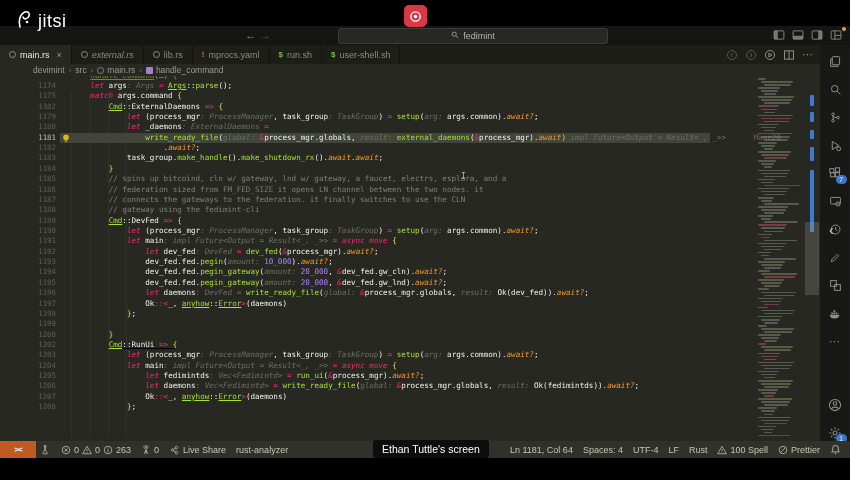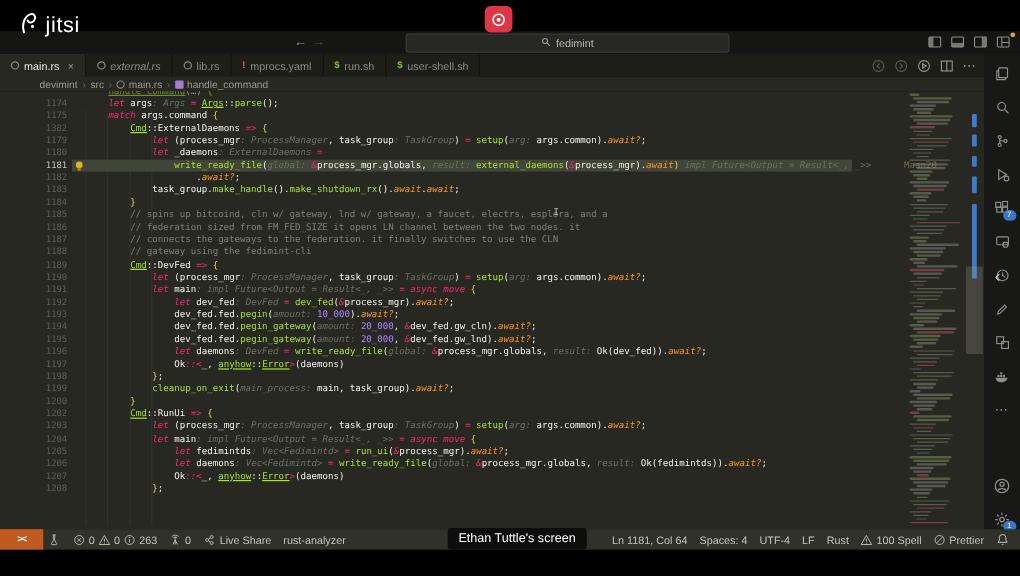--- a/index.html
+++ b/index.html
@@ -235,23 +235,23 @@
       <div class="cl"><span class="ln">1189</span><span class="ct" style="padding-left: 36.64px;"><span class="tk-fnu">Cmd</span><span class="tk-pl">::</span><span class="tk-pl">DevFed </span><span class="tk-kw">=&gt; </span><span class="tk-br">{</span></span></div>
       <div class="cl"><span class="ln">1190</span><span class="ct" style="padding-left: 54.96px;"><span class="tk-kw">let </span><span class="tk-pl">(process_mgr</span><span class="tk-hint">: ProcessManager</span><span class="tk-pl">, </span><span class="tk-pl">task_group</span><span class="tk-hint">: TaskGroup</span><span class="tk-pl">) </span><span class="tk-kw">= </span><span class="tk-fn">setup</span><span class="tk-pl">(</span><span class="tk-hint">arg: </span><span class="tk-pl">args.common)</span><span class="tk-pl">.</span><span class="tk-aw">await?</span><span class="tk-pl">;</span></span></div>
       <div class="cl"><span class="ln">1191</span><span class="ct" style="padding-left: 54.96px;"><span class="tk-kw">let </span><span class="tk-pl">main</span><span class="tk-hint">: impl Future&lt;Output = Result&lt;_, _&gt;&gt; </span><span class="tk-kw">= </span><span class="tk-kw">async move </span><span class="tk-br">{</span></span></div>
       <div class="cl"><span class="ln">1192</span><span class="ct" style="padding-left: 73.28px;"><span class="tk-kw">let </span><span class="tk-pl">dev_fed</span><span class="tk-hint">: DevFed </span><span class="tk-kw">= </span><span class="tk-fn">dev_fed</span><span class="tk-pl">(</span><span class="tk-kw">&amp;</span><span class="tk-pl">process_mgr)</span><span class="tk-pl">.</span><span class="tk-aw">await?</span><span class="tk-pl">;</span></span></div>
       <div class="cl"><span class="ln">1193</span><span class="ct" style="padding-left: 73.28px;"><span class="tk-pl">dev_fed.fed.</span><span class="tk-fn">pegin</span><span class="tk-pl">(</span><span class="tk-hint">amount: </span><span class="tk-num">10_000</span><span class="tk-pl">)</span><span class="tk-pl">.</span><span class="tk-aw">await?</span><span class="tk-pl">;</span></span></div>
       <div class="cl"><span class="ln">1194</span><span class="ct" style="padding-left: 73.28px;"><span class="tk-pl">dev_fed.fed.</span><span class="tk-fn">pegin_gateway</span><span class="tk-pl">(</span><span class="tk-hint">amount: </span><span class="tk-num">20_000</span><span class="tk-pl">, </span><span class="tk-kw">&amp;</span><span class="tk-pl">dev_fed.gw_cln)</span><span class="tk-pl">.</span><span class="tk-aw">await?</span><span class="tk-pl">;</span></span></div>
       <div class="cl"><span class="ln">1195</span><span class="ct" style="padding-left: 73.28px;"><span class="tk-pl">dev_fed.fed.</span><span class="tk-fn">pegin_gateway</span><span class="tk-pl">(</span><span class="tk-hint">amount: </span><span class="tk-num">20_000</span><span class="tk-pl">, </span><span class="tk-kw">&amp;</span><span class="tk-pl">dev_fed.gw_lnd)</span><span class="tk-pl">.</span><span class="tk-aw">await?</span><span class="tk-pl">;</span></span></div>
       <div class="cl"><span class="ln">1196</span><span class="ct" style="padding-left: 73.28px;"><span class="tk-kw">let </span><span class="tk-pl">daemons</span><span class="tk-hint">: DevFed </span><span class="tk-kw">= </span><span class="tk-fn">write_ready_file</span><span class="tk-pl">(</span><span class="tk-hint">global: </span><span class="tk-kw">&amp;</span><span class="tk-pl">process_mgr.globals</span><span class="tk-pl">, </span><span class="tk-hint">result: </span><span class="tk-pl">Ok(dev_fed))</span><span class="tk-pl">.</span><span class="tk-aw">await?</span><span class="tk-pl">;</span></span></div>
       <div class="cl"><span class="ln">1197</span><span class="ct" style="padding-left: 73.28px;"><span class="tk-pl">Ok</span><span class="tk-kw">::&lt;</span><span class="tk-pl">_, </span><span class="tk-fnu">anyhow</span><span class="tk-pl">::</span><span class="tk-fnu">Error</span><span class="tk-kw">&gt;</span><span class="tk-pl">(daemons)</span></span></div>
       <div class="cl"><span class="ln">1198</span><span class="ct" style="padding-left: 54.96px;"><span class="tk-br">}</span><span class="tk-pl">;</span></span></div>
-      <div class="cl"><span class="ln">1199</span><span class="ct" style="padding-left: 54.96px;"><span class="tk-fn">cleanup_on_exit</span><span class="tk-pl">(</span><span class="tk-hint">main_process: </span><span class="tk-pl">main, task_group)</span><span class="tk-pl">.</span><span class="tk-aw">await?</span><span class="tk-pl">;</span></span></div>
+      <div class="cl"><span class="ln">1199</span></div>
       <div class="cl"><span class="ln">1200</span><span class="ct" style="padding-left: 36.64px;"><span class="tk-br">}</span></span></div>
-      <div class="cl"><span class="ln">1202</span><span class="ct" style="padding-left: 36.64px;"><span class="tk-fnu">Cmd</span><span class="tk-pl">::</span><span class="tk-pl">RunUi </span><span class="tk-kw">=&gt; </span><span class="tk-br">{</span></span></div>
+      <div class="cl"><span class="ln">1202</span><span class="ct" style="padding-left: 36.64px; text-decoration: underline;"><span class="tk-fnu">Cmd</span><span class="tk-pl">::</span><span class="tk-pl">RunUi </span><span class="tk-kw">=&gt; </span><span class="tk-br">{</span></span></div>
       <div class="cl"><span class="ln">1203</span><span class="ct" style="padding-left: 54.96px;"><span class="tk-kw">let </span><span class="tk-pl">(process_mgr</span><span class="tk-hint">: ProcessManager</span><span class="tk-pl">, </span><span class="tk-pl">task_group</span><span class="tk-hint">: TaskGroup</span><span class="tk-pl">) </span><span class="tk-kw">= </span><span class="tk-fn">setup</span><span class="tk-pl">(</span><span class="tk-hint">arg: </span><span class="tk-pl">args.common)</span><span class="tk-pl">.</span><span class="tk-aw">await?</span><span class="tk-pl">;</span></span></div>
       <div class="cl"><span class="ln">1204</span><span class="ct" style="padding-left: 54.96px;"><span class="tk-kw">let </span><span class="tk-pl">main</span><span class="tk-hint">: impl Future&lt;Output = Result&lt;_, _&gt;&gt; </span><span class="tk-kw">= </span><span class="tk-kw">async move </span><span class="tk-br">{</span></span></div>
       <div class="cl"><span class="ln">1205</span><span class="ct" style="padding-left: 73.28px;"><span class="tk-kw">let </span><span class="tk-pl">fedimintds</span><span class="tk-hint">: Vec&lt;Fedimintd&gt; </span><span class="tk-kw">= </span><span class="tk-fn">run_ui</span><span class="tk-pl">(</span><span class="tk-kw">&amp;</span><span class="tk-pl">process_mgr)</span><span class="tk-pl">.</span><span class="tk-aw">await?</span><span class="tk-pl">;</span></span></div>
       <div class="cl"><span class="ln">1206</span><span class="ct" style="padding-left: 73.28px;"><span class="tk-kw">let </span><span class="tk-pl">daemons</span><span class="tk-hint">: Vec&lt;Fedimintd&gt; </span><span class="tk-kw">= </span><span class="tk-fn">write_ready_file</span><span class="tk-pl">(</span><span class="tk-hint">global: </span><span class="tk-kw">&amp;</span><span class="tk-pl">process_mgr.globals</span><span class="tk-pl">, </span><span class="tk-hint">result: </span><span class="tk-pl">Ok(fedimintds))</span><span class="tk-pl">.</span><span class="tk-aw">await?</span><span class="tk-pl">;</span></span></div>
       <div class="cl"><span class="ln">1207</span><span class="ct" style="padding-left: 73.28px;"><span class="tk-pl">Ok</span><span class="tk-kw">::&lt;</span><span class="tk-pl">_, </span><span class="tk-fnu">anyhow</span><span class="tk-pl">::</span><span class="tk-fnu">Error</span><span class="tk-kw">&gt;</span><span class="tk-pl">(daemons)</span></span></div>
       <div class="cl"><span class="ln">1208</span><span class="ct" style="padding-left: 54.96px;"><span class="tk-br">}</span><span class="tk-pl">;</span></span></div>
     </div>
   <div class="abs" id="minimap">
       <div class="mmrow" style="top: 2px; left: 1px; width: 8px; background: rgba(120, 140, 90, 0.55);"></div>
       <div class="mmrow" style="top: 5.05px; left: 4px; width: 32px; background: rgba(120, 140, 90, 0.55);"></div>

